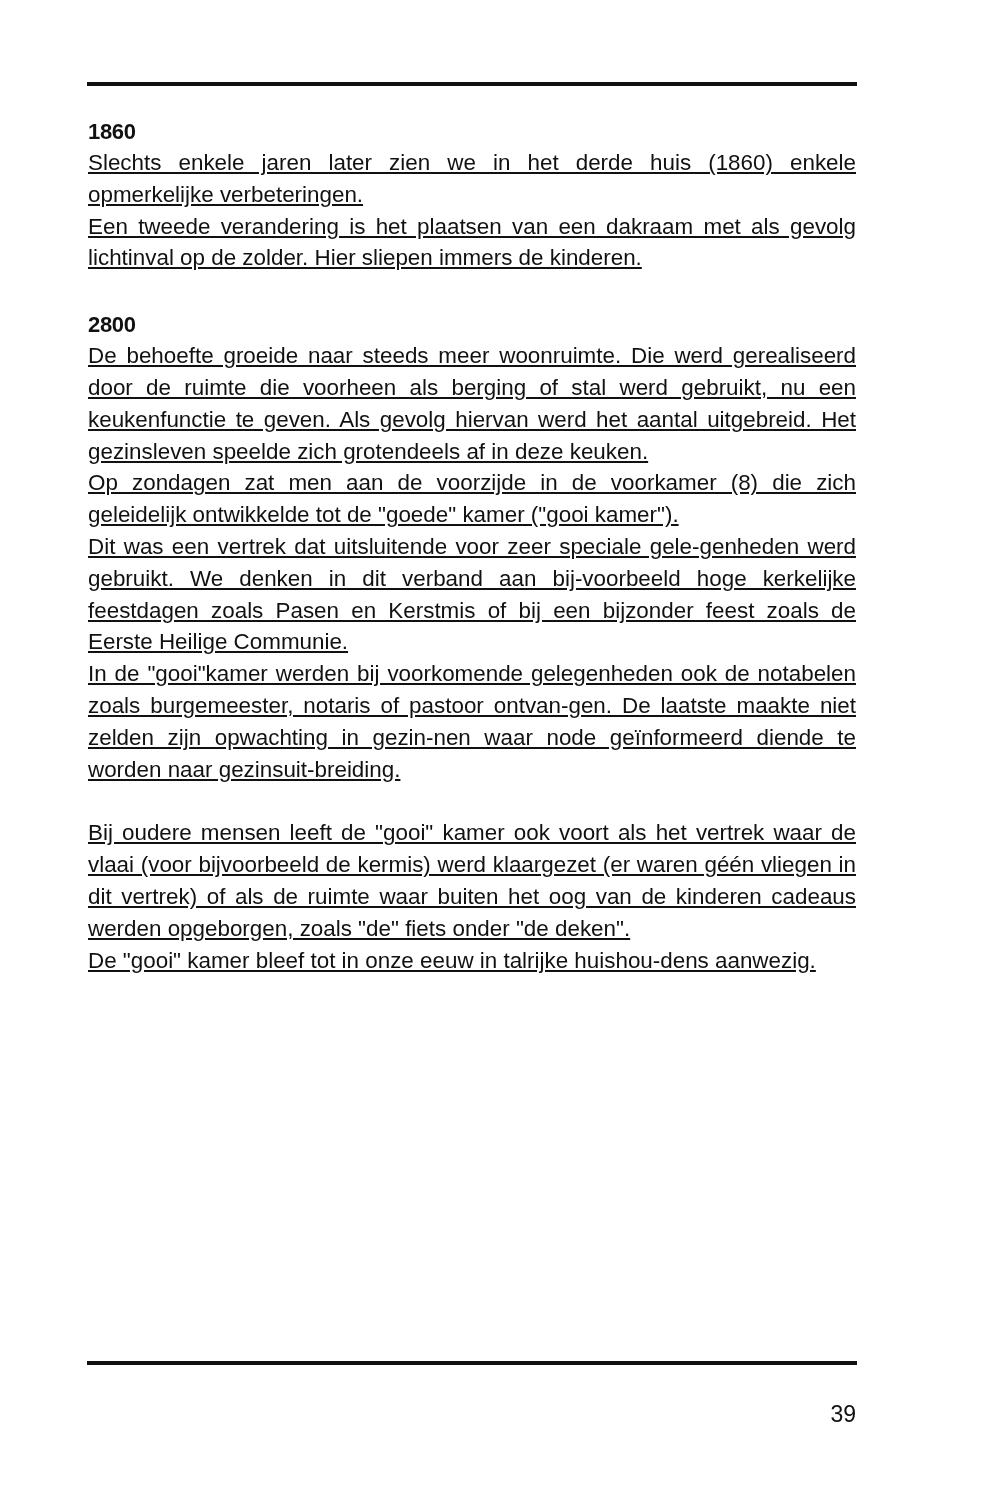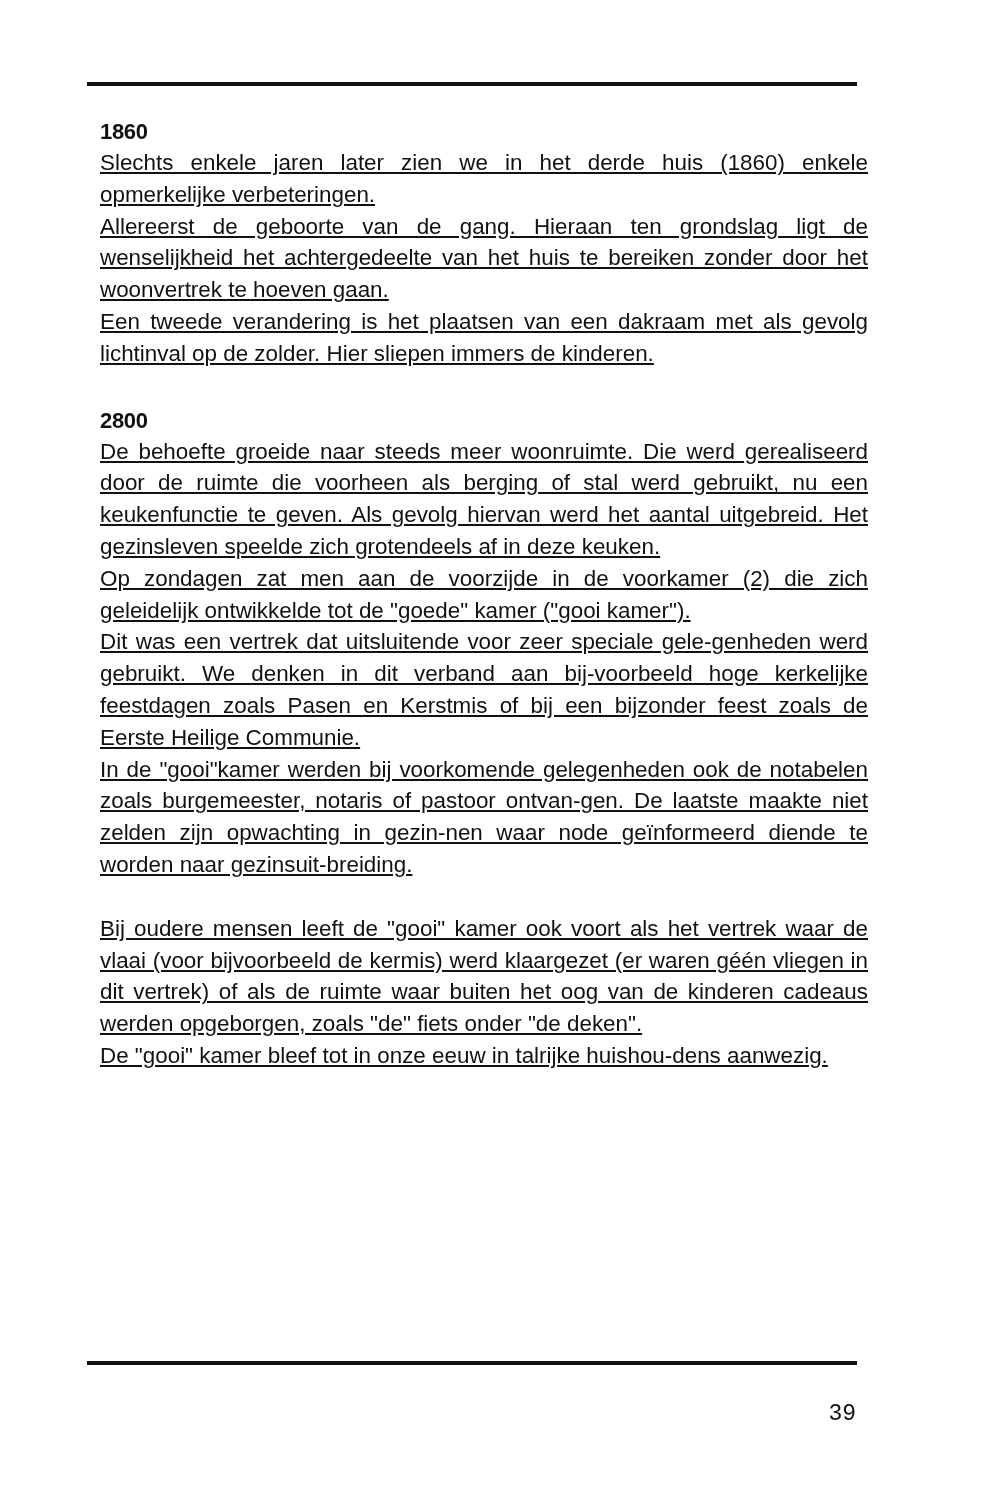--- a/index.html
+++ b/index.html
@@ -22,21 +22,20 @@
       height: 4px;
       background: #111111;
     }
     .rule.top { top: 82px; }
     .rule.bottom { top: 1361px; }
     .content {
       position: absolute;
       left: 88px;
       top: 116px;
       width: 768px;
-      margin-left: 12px;
     }
     .section-heading {
       font-weight: bold;
       font-size: 22px;
       line-height: 31px;
       margin: 0;
       letter-spacing: -0.3px;
     }
     .para {
       font-size: 22.4px;
@@ -50,43 +49,41 @@
     .gap-section { height: 35px; }
     .gap-para { height: 32px; }
     .page-number {
       position: absolute;
       left: 780px;
       width: 76px;
       top: 1399px;
       text-align: right;
       font-size: 23px;
       line-height: 30px;
-      font-family: Liberation Mono, monospace;
     }
   </style>
 </head>
 <body>
 
 <div class="rule top"></div>
 
 <div class="content">
 
   <section>
     <h2 class="section-heading">1860</h2>
     <p class="para">Slechts enkele jaren later zien we in het derde huis (1860) enkele opmerkelijke verbeteringen.</p>
-    <p class="para">Allereerst de geboorte van de gang. Hieraan ten grondslag ligt de wenselijkheid het achtergedeelte van het huis te bereiken zonder door het woonvertrek te hoeven gaan.</p>
     <p class="para">Een tweede verandering is het plaatsen van een dakraam met als gevolg lichtinval op de zolder. Hier sliepen immers de kinderen.</p>
   </section>
 
   <div class="gap-section"></div>
 
   <section>
     <h2 class="section-heading">2800</h2>
     <p class="para">De behoefte groeide naar steeds meer woonruimte. Die werd gerealiseerd door de ruimte die voorheen als berging of stal werd gebruikt, nu een keukenfunctie te geven. Als gevolg hiervan werd het aantal uitgebreid. Het gezinsleven speelde zich grotendeels af in deze keuken.</p>
-    <p class="para">Op zondagen zat men aan de voorzijde in de voorkamer (2) die zich geleidelijk ontwikkelde tot de "goede" kamer ("gooi kamer").</p>
+    <p class="para">Op zondagen zat men aan de voorzijde in de voorkamer (8) die zich geleidelijk ontwikkelde tot de "goede" kamer ("gooi kamer").</p>
     <p class="para">Dit was een vertrek dat uitsluitende voor zeer speciale gele-genheden werd gebruikt. We denken in dit verband aan bij-voorbeeld hoge kerkelijke feestdagen zoals Pasen en Kerstmis of bij een bijzonder feest zoals de Eerste Heilige Communie.</p>
     <p class="para">In de "gooi"kamer werden bij voorkomende gelegenheden ook de notabelen zoals burgemeester, notaris of pastoor ontvan-gen. De laatste maakte niet zelden zijn opwachting in gezin-nen waar node geïnformeerd diende te worden naar gezinsuit-breiding.</p>
 
     <div class="gap-para"></div>
 
     <p class="para">Bij oudere mensen leeft de "gooi" kamer ook voort als het vertrek waar de vlaai (voor bijvoorbeeld de kermis) werd klaargezet (er waren géén vliegen in dit vertrek) of als de ruimte waar buiten het oog van de kinderen cadeaus werden opgeborgen, zoals "de" fiets onder "de deken".</p>
     <p class="para">De "gooi" kamer bleef tot in onze eeuw in talrijke huishou-dens aanwezig.</p>
   </section>
 
 </div>

